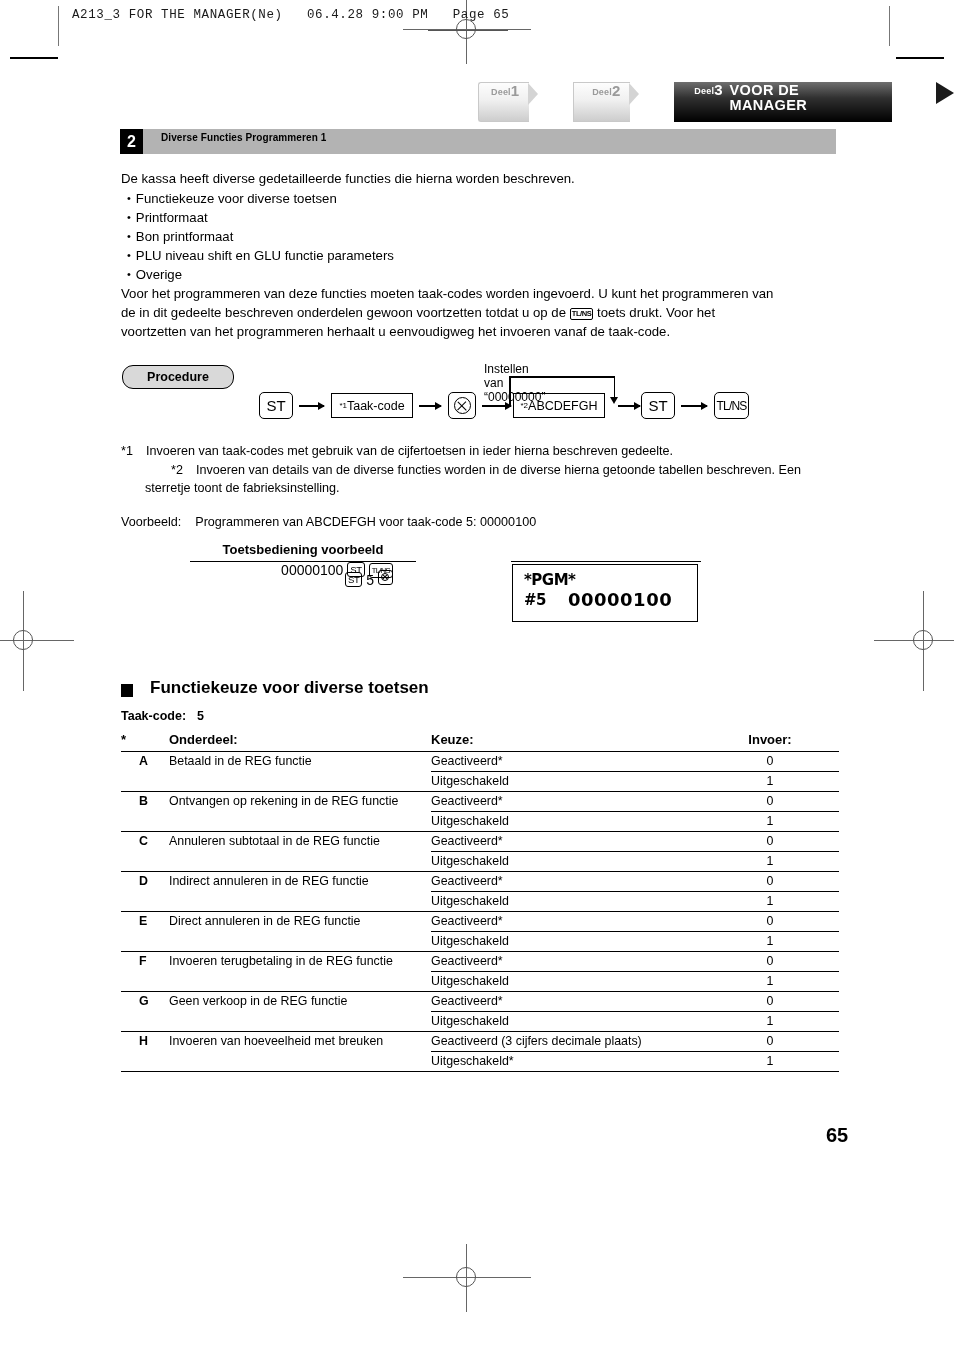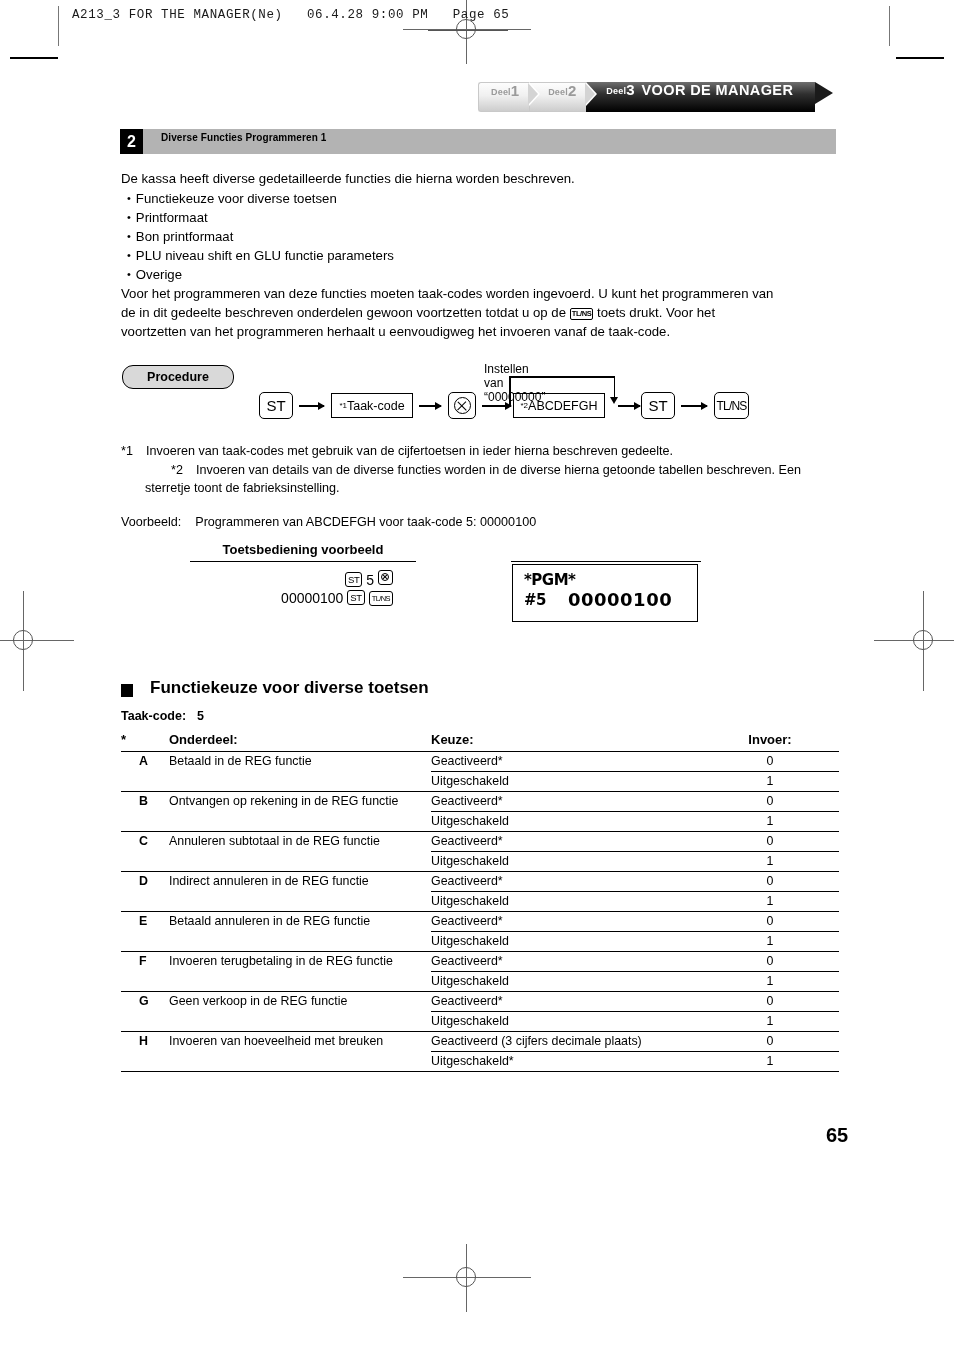--- a/index.html
+++ b/index.html
@@ -55,23 +55,24 @@
   }
   .page-underline {
     position: absolute; left: 428px; top: 30px;
     width: 80px; height: 1px; background: #555;
   }
 
   
   .tabbar {
     position: absolute;
     left: 478px; top: 82px;
-    height: 30px;
+    height: 40px;
     display: flex;
     align-items: stretch;
+    gap: 44px;
   }
   .tab {
     position: relative;
     display: flex;
     align-items: baseline;
     padding: 0 10px 0 12px;
     box-sizing: border-box;
   }
   .tab .tlabel {
     font-size: 9px;
@@ -556,21 +557,21 @@
 <div class="ex-rule" style="left:190px; top:561px; width:226px;"></div>
 
 <div class="ex-head" style="left:511px; top:574px; width:190px;">Afdruk</div>
 <div class="ex-rule" style="left:511px; top:561px; width:190px;"></div>
 
 <div class="keyseq" style="left:190px; top:570px; width:203px;">
   <span class="kbox">ST</span>
   <span>5</span>
   <span class="kxcircle"><i></i></span>
 </div>
-<div class="keyseq" style="left:190px; top:590px; width:203px;text-align:right;">
+<div class="keyseq" style="left:190px; top:562px; width:203px;text-align:right;">
   <span>00000100</span>
   <span class="kbox">ST</span>
   <span class="kbox tiny">TL/NS</span>
 </div>
 
 <div class="print-box"></div>
 <div class="print-l1">*PGM*</div>
 <div class="print-l2a">#5</div>
 <div class="print-l2b">00000100</div>
 
@@ -651,21 +652,21 @@
         <td class="starcell"></td>
         <td class="letter"></td>
         <td class="desc"></td>
         <td class="keuze">Uitgeschakeld</td>
         <td class="inv">1</td>
       </tr>
 
       <tr class="top">
         <td class="starcell"></td>
         <td class="letter">E</td>
-        <td class="desc">Betaald annuleren in de REG functie</td>
+        <td class="desc">Direct annuleren in de REG functie</td>
         <td class="keuze">Geactiveerd*</td>
         <td class="inv">0</td>
       </tr>
       <tr class="sub">
         <td class="starcell"></td>
         <td class="letter"></td>
         <td class="desc"></td>
         <td class="keuze">Uitgeschakeld</td>
         <td class="inv">1</td>
       </tr>

